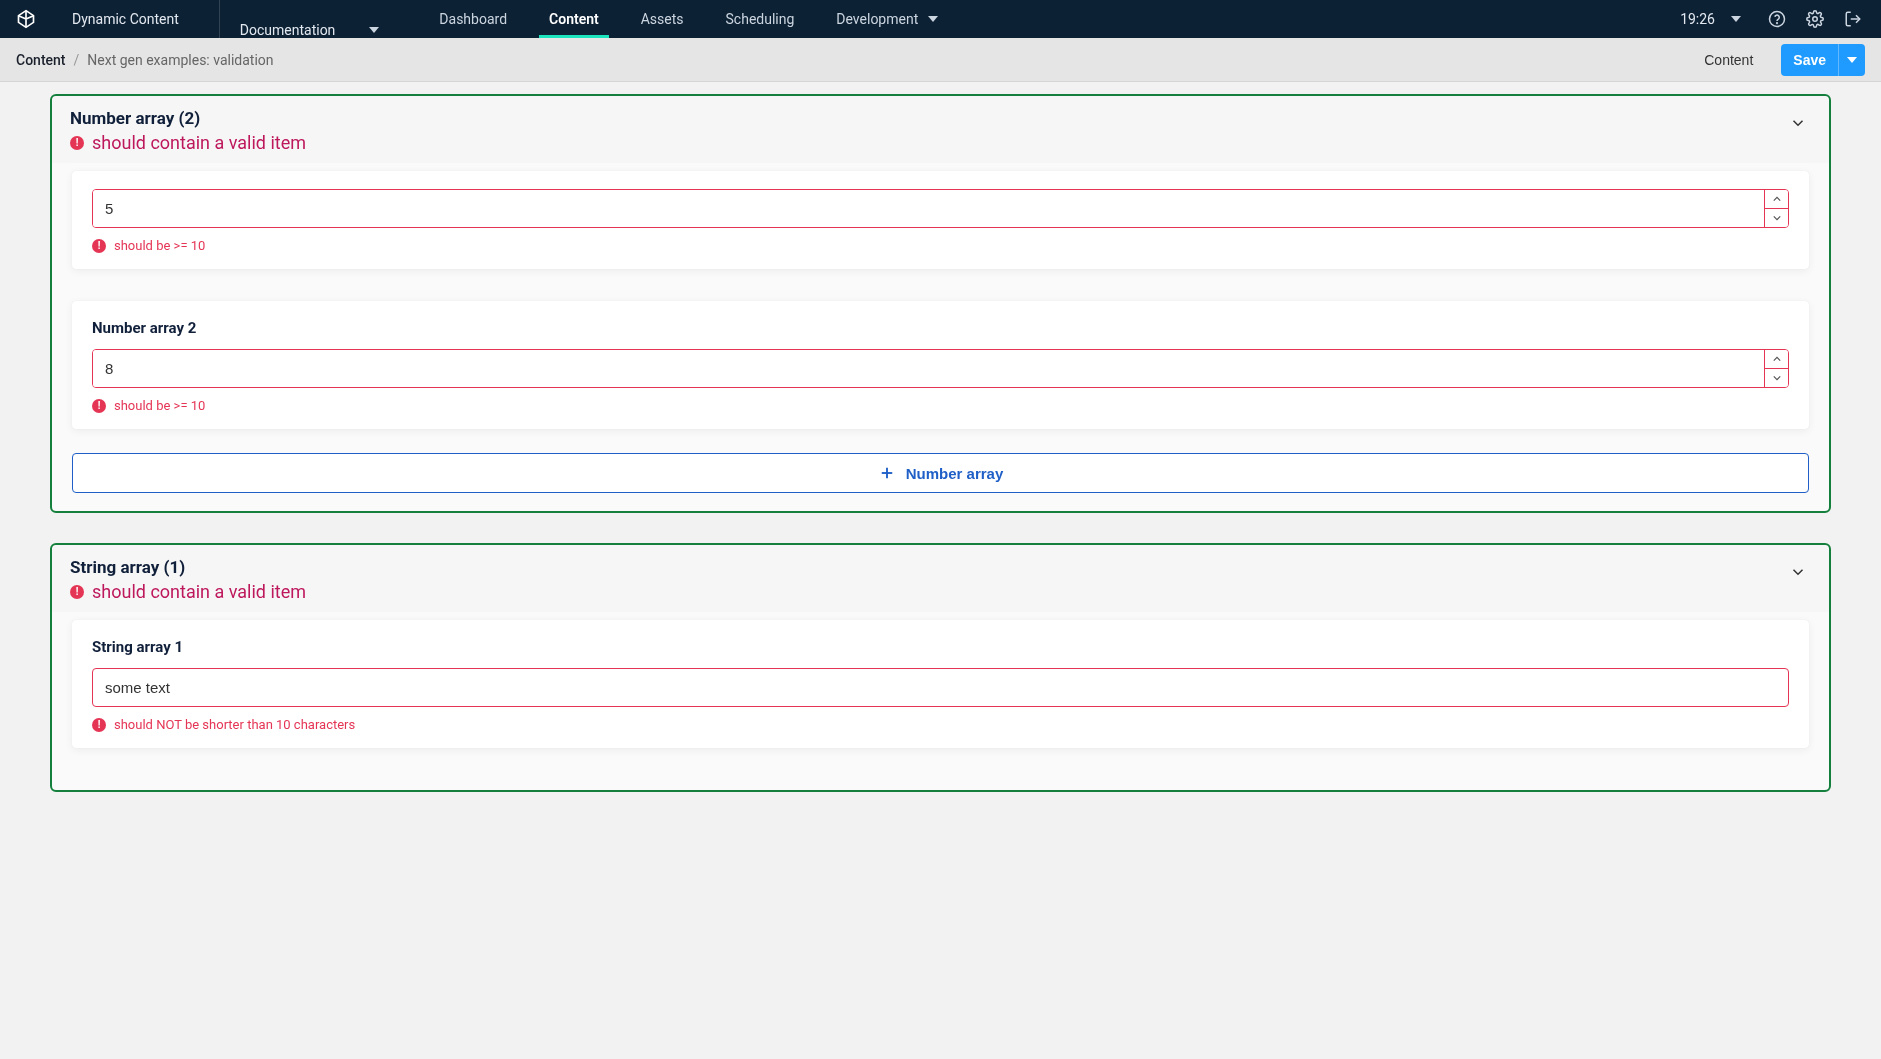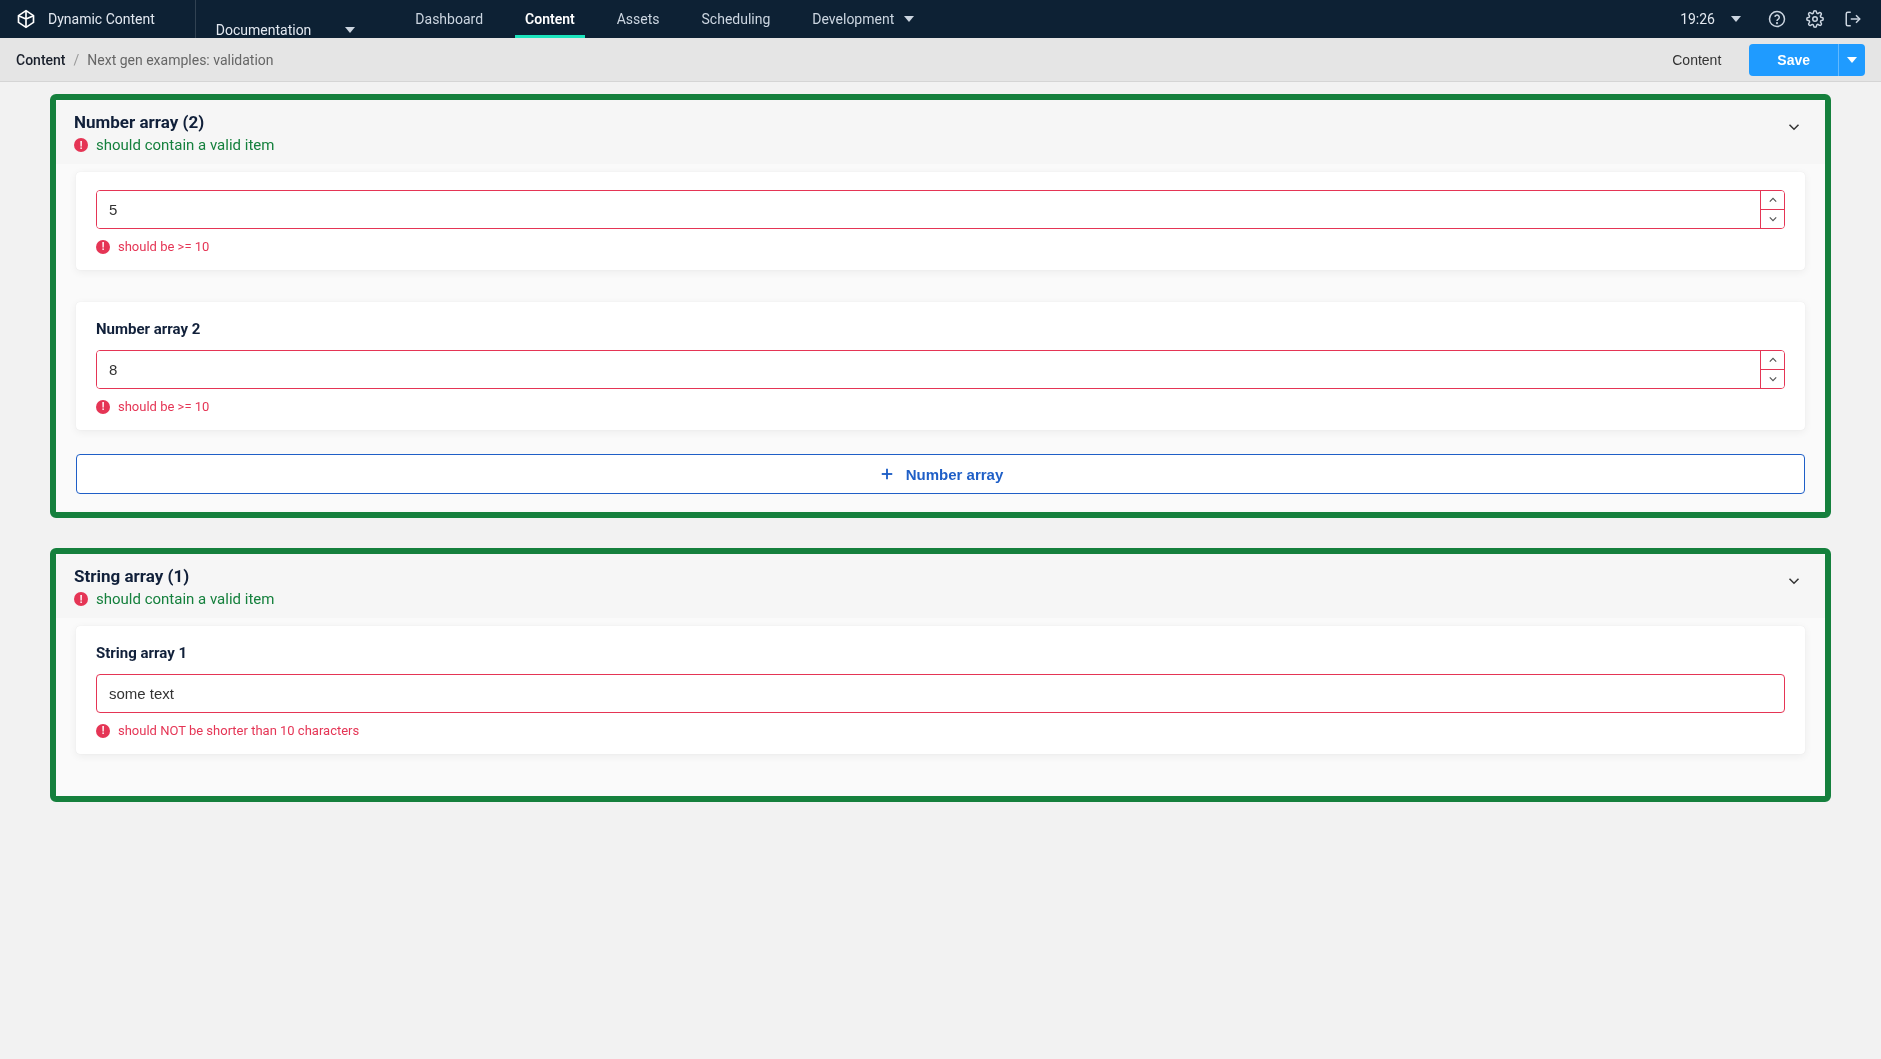--- a/index.html
+++ b/index.html
@@ -24,20 +24,21 @@
       background: #0d2134;
       color: #fff;
       padding: 0 16px 0 16px;
     }
     .brand-section {
       display: flex;
       align-items: center;
       height: 100%;
       padding-right: 40px;
       border-right: 1px solid rgba(255,255,255,0.15);
+      gap: 24px;
     }
     .brand-logo {
       width: 20px;
       height: 20px;
       margin-right: 12px;
       display: flex;
       align-items: center;
       justify-content: center;
     }
     .brand-logo svg {
@@ -160,21 +161,21 @@
       font-size: 14px;
     }
     .save-group {
       display: flex;
       margin-left: 12px;
     }
     .save-btn {
       background: #1f9bff;
       color: #fff;
       border: none;
-      padding: 8px 28px;
+      padding: 8px 12px;
       border-radius: 4px 0 0 4px;
       cursor: pointer;
       font-size: 14px;
       font-weight: 600;
     }
     .save-chevron {
       background: #1f9bff;
       border: none;
       border-left: 1px solid rgba(255,255,255,0.3);
       border-radius: 0 4px 4px 0;
@@ -189,21 +190,21 @@
       height: 10px;
       color: #fff;
     }
 
     
     .content-area {
       padding: 12px 50px 40px 50px;
     }
 
     .panel {
-      border: 6px solid #15803d;
+      border: 2px solid #15803d;
       border-radius: 6px;
       background: #fafafa;
       margin-bottom: 30px;
       overflow: visible;
     }
     .panel-header {
       display: flex;
       align-items: flex-start;
       padding: 12px 18px 10px 18px;
       background: #f6f6f6;
@@ -230,22 +231,22 @@
       background: #e53555;
       color: #fff;
       font-size: 10px;
       display: flex;
       align-items: center;
       justify-content: center;
       font-weight: 700;
       flex-shrink: 0;
     }
     .panel-error-msg {
-      color: #15803d;
-      font-size: 15px;
+      color: #be185d;
+      font-size: 18px;
     }
     .panel-chevron {
       color: #333;
       cursor: pointer;
       padding: 4px;
       margin-top: 2px;
     }
     .panel-chevron svg {
       width: 18px;
       height: 18px;

